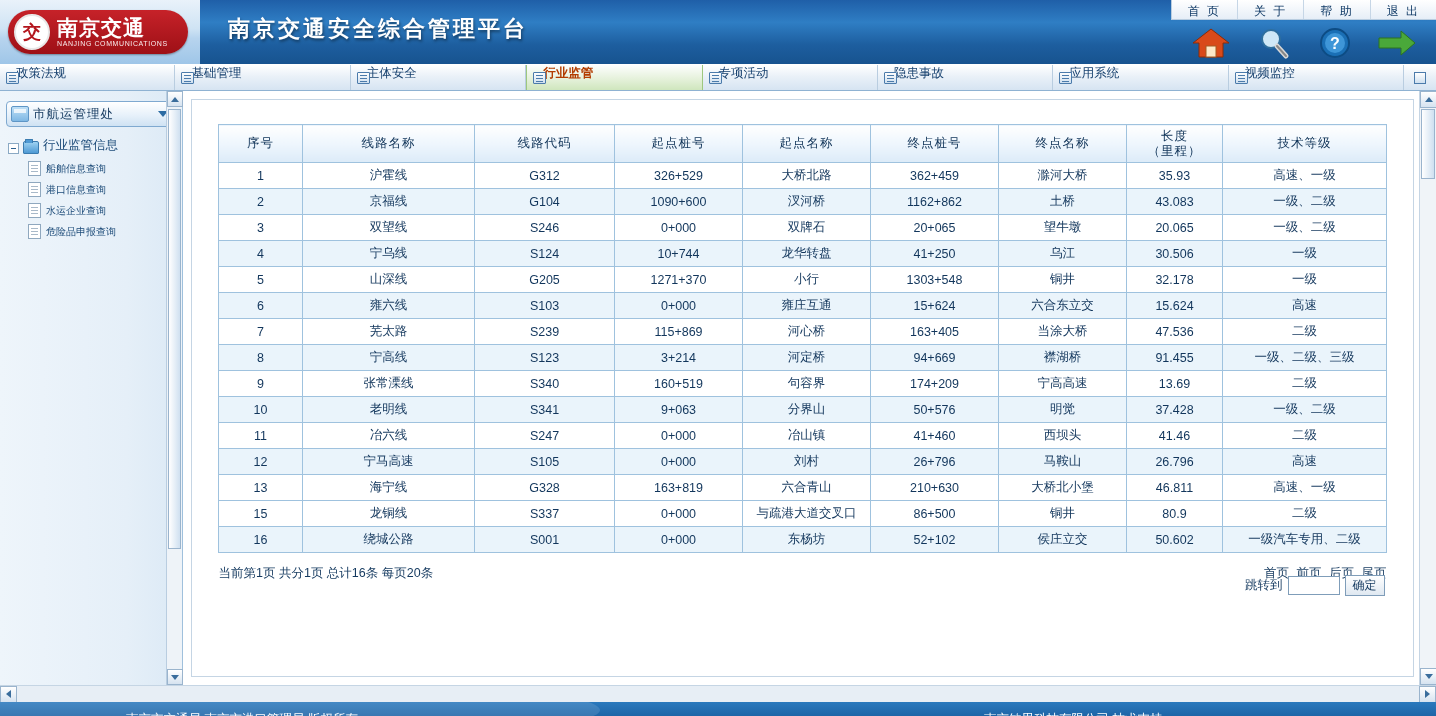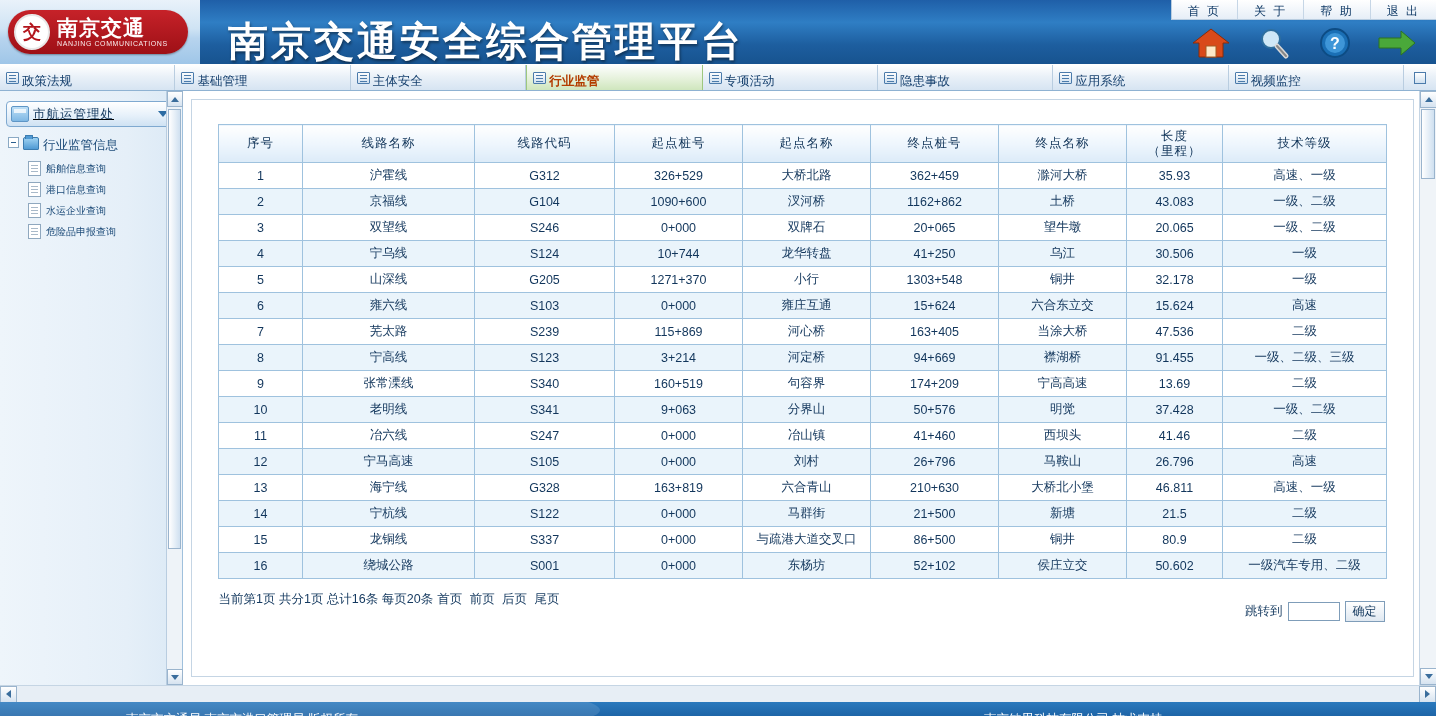--- a/index.html
+++ b/index.html
@@ -47,21 +47,21 @@
     flex: 0 0 auto;
   }
   .logo-emblem span { color: #b3151c; font-size: 18px; font-weight: bold; line-height: 1; }
   .logo-text { margin-left: 7px; color: #fff; }
   .logo-text .cn { font-size: 21px; font-weight: bold; letter-spacing: 1px; line-height: 1.05; }
   .logo-text .en { font-size: 7px; letter-spacing: .6px; opacity: .92; }
 
   .banner-title {
     position: absolute; left: 228px; top: 14px;
     color: #ffffff;
-    font-size: 40px;
+    font-size: 22px;
     font-weight: bold;
     letter-spacing: 3px;
     text-shadow: 1px 2px 3px rgba(0,0,0,.45);
   }
 
   
   .topmenu {
     position: absolute; right: 0; top: 0;
     height: 20px;
     display: flex;
@@ -95,22 +95,22 @@
     height: 27px;
     background: linear-gradient(to bottom,#ffffff 0%, #eaf1f8 45%, #d6e4f2 100%);
     border-top: 1px solid #ffffff;
     border-bottom: 1px solid #8fb2d2;
     display: flex;
     align-items: stretch;
     position: relative;
   }
   .nav-item {
     flex: 1 1 0;
-    display: flex; align-items: flex-end;
-    padding-left: 22px;
+    display: flex; align-items: flex-start;
+    padding-left: 16px;
     border-right: 1px solid #b9cde0;
     font-size: 12.5px;
     color: #16406e;
     cursor: pointer;
     position: relative;
   }
   .nav-item .nico {
     position: absolute; left: 6px; top: 50%; transform: translateY(-50%);
     width: 13px; height: 12px;
     border: 1px solid #4b7bab;
@@ -160,21 +160,20 @@
   .dept-select {
     margin: 0 6px 6px 6px;
     height: 26px;
     border: 1px solid #7fa9d0;
     border-radius: 4px;
     background: linear-gradient(to bottom,#ffffff 0%, #e7f1fa 55%, #cfe2f3 100%);
     display: flex; align-items: center;
     padding: 12px 4px;
     cursor: pointer;
     box-shadow: inset 0 1px 0 #fff;
-    text-decoration: underline;
   }
   .dept-icon {
     width: 18px; height: 16px; margin-right: 4px;
     background: linear-gradient(to bottom,#bfe0f7,#7fb8e4);
     border: 1px solid #5f96c6;
     border-radius: 2px;
     position: relative; flex: 0 0 auto;
   }
   .dept-icon:after {
     content: ""; position: absolute; left: 2px; top: 2px;
@@ -183,21 +182,21 @@
   .dept-label { flex: 1; font-size: 12.5px; color: #14395f; letter-spacing: 1px; }
   .dept-caret {
     width: 0; height: 0;
     border-left: 5px solid transparent; border-right: 5px solid transparent;
     border-top: 6px solid #2c6ca3;
     margin-right: 3px;
   }
 
   .tree { padding: 4px 0 0 8px; }
   .tree-root {
-    display: flex; align-items: flex-start;
+    display: flex; align-items: flex-end;
     font-size: 12.5px; color: #1b4a78;
     margin-bottom: 4px;
     cursor: pointer;
   }
   .twisty {
     width: 11px; height: 11px;
     border: 1px solid #8aa9c4;
     background: #fff;
     margin-right: 4px;
     position: relative; flex: 0 0 auto;
@@ -313,21 +312,21 @@
   td.link { color: #1f63c8; }
   td.code { color: #1f63c8; }
 
   .pager {
     width: 1168px;
     margin: 8px auto;
     margin-top: 6px;
     height: 28px;
     display: flex;
     align-items: center;
-    justify-content: flex-start;
+    justify-content: space-between;
     position: relative;
     font-size: 12.5px;
     color: #14395f;
   }
   .pager .plinks span { color: #14395f; cursor: pointer; margin-left: 4px; }
   .pager .jump {
     position: absolute; right: 2px; top: 16px;
     display: flex; align-items: center; gap: 5px;
   }
   .pager .jump input {
@@ -711,31 +710,20 @@
                 <td>13</td>
                 <td class="link">海宁线</td>
                 <td class="code">G328</td>
                 <td>163+819</td>
                 <td>六合青山</td>
                 <td>210+630</td>
                 <td>大桥北小堡</td>
                 <td>46.811</td>
                 <td>高速、一级</td>
               </tr>
-              <tr class="even">
-                <td>14</td>
-                <td class="link">宁杭线</td>
-                <td class="code">S122</td>
-                <td>0+000</td>
-                <td>马群街</td>
-                <td>21+500</td>
-                <td>新塘</td>
-                <td>21.5</td>
-                <td>二级</td>
-              </tr>
               <tr class="odd">
                 <td>15</td>
                 <td class="link">龙铜线</td>
                 <td class="code">S337</td>
                 <td>0+000</td>
                 <td>与疏港大道交叉口</td>
                 <td>86+500</td>
                 <td>铜井</td>
                 <td>80.9</td>
                 <td>二级</td>

